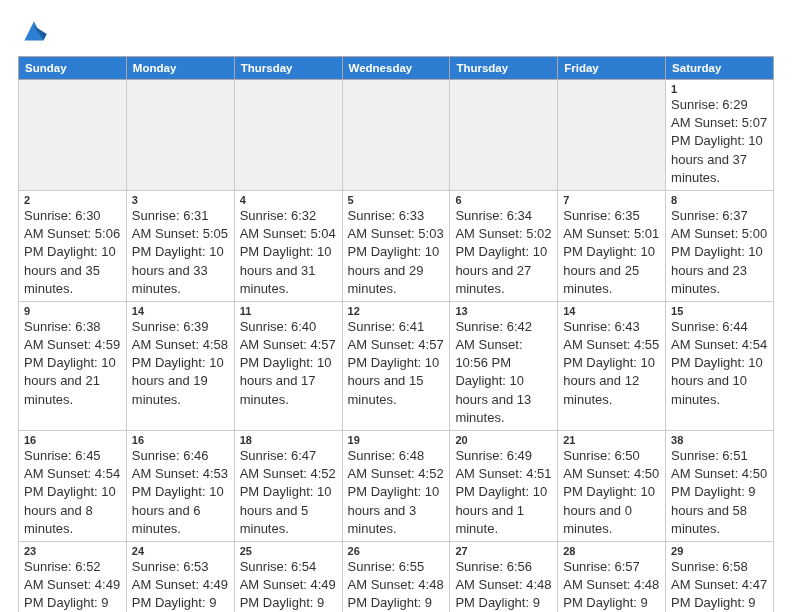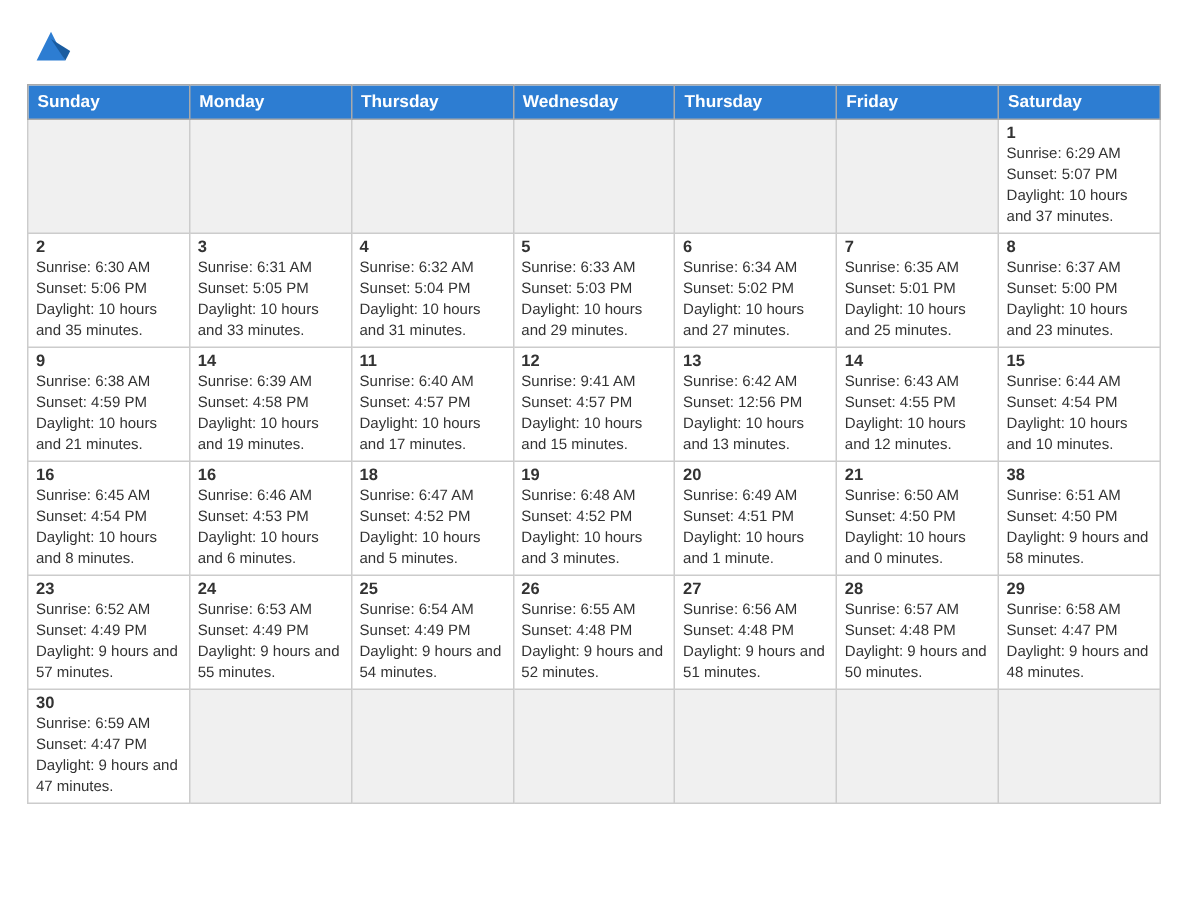--- a/index.html
+++ b/index.html
@@ -80,21 +80,21 @@
       background: #f0f0f0;
     }
     .day-num {
       font-size: 11px;
       font-weight: bold;
       color: #333;
       display: block;
       margin-bottom: 1px;
     }
     .cell-info {
-      font-size: 10px;
+      font-size: 13px;
       line-height: 1.4;
       color: #333;
     }
     .last-row td {
       height: 60px;
     }
   </style>
 </head>
 <body>
 
@@ -213,29 +213,29 @@
           </td>
           <td>
             <span class="day-num">11</span>
             <div class="cell-info">Sunrise: 6:40 AM
 Sunset: 4:57 PM
 Daylight: 10 hours
 and 17 minutes.</div>
           </td>
           <td>
             <span class="day-num">12</span>
-            <div class="cell-info">Sunrise: 9:41 AM
+            <div class="cell-info">Sunrise: 6:41 AM
 Sunset: 4:57 PM
 Daylight: 10 hours
 and 15 minutes.</div>
           </td>
           <td>
             <span class="day-num">13</span>
             <div class="cell-info">Sunrise: 6:42 AM
-Sunset: 12:56 PM
+Sunset: 10:56 PM
 Daylight: 10 hours
 and 13 minutes.</div>
           </td>
           <td>
             <span class="day-num">14</span>
             <div class="cell-info">Sunrise: 6:43 AM
 Sunset: 4:55 PM
 Daylight: 10 hours
 and 12 minutes.</div>
           </td>

